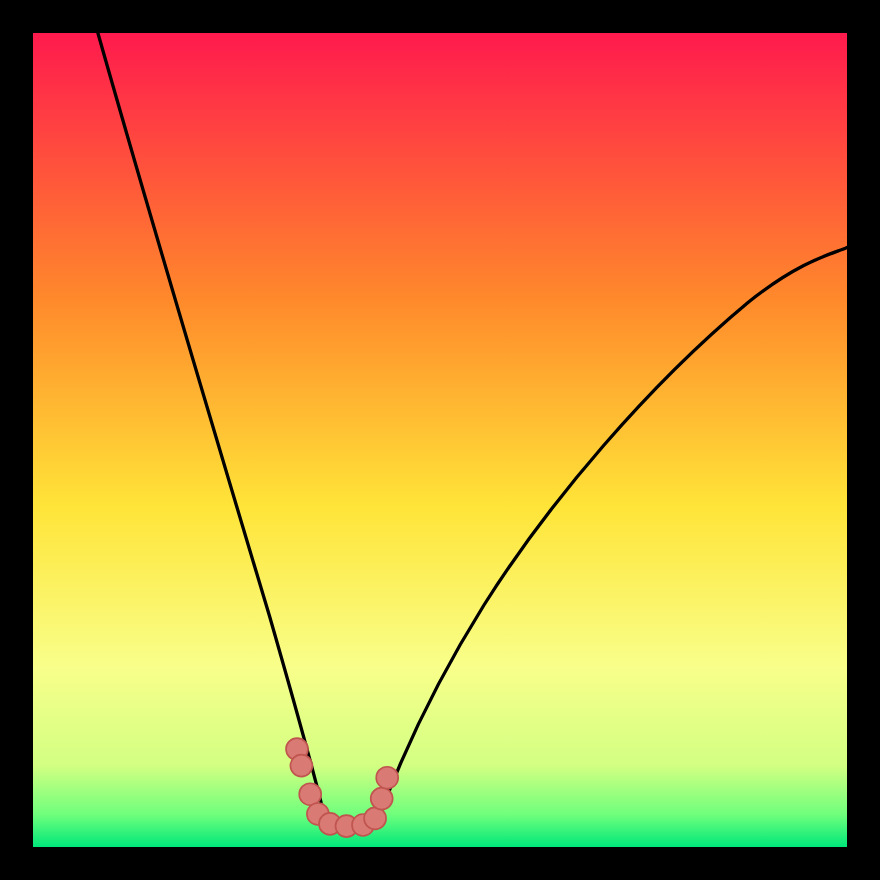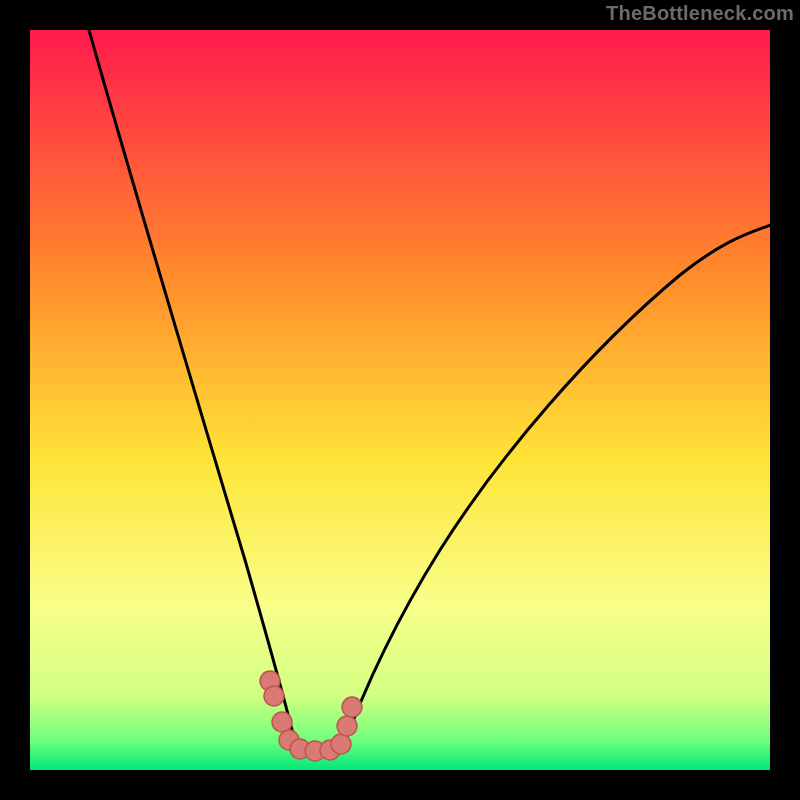--- a/index.html
+++ b/index.html
@@ -84,14 +84,13 @@
         <circle cx="270" cy="719" r="10"></circle>
         <circle cx="285" cy="721" r="10"></circle>
         <circle cx="300" cy="720" r="10"></circle>
         <circle cx="311" cy="714" r="10"></circle>
         <circle cx="317" cy="696" r="10"></circle>
         <circle cx="322" cy="677" r="10"></circle>
       </g>
     </svg>
   </div>
 
-  <div class="watermark">TheBottleneck.com</div>
 </div>
 
 </body></html>

